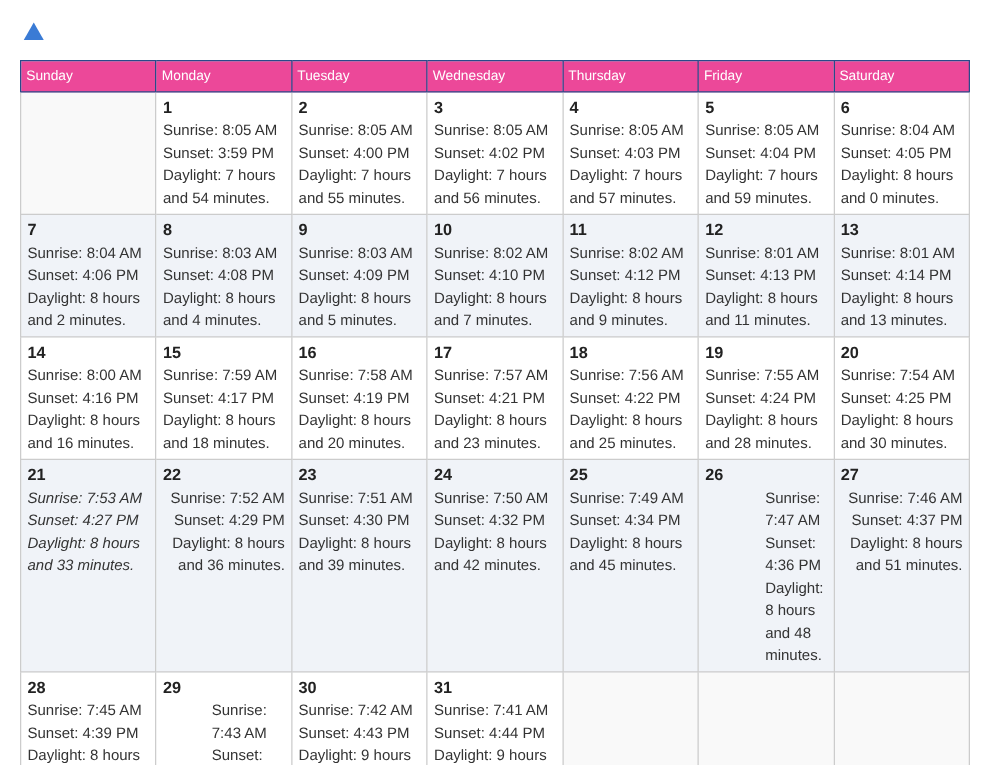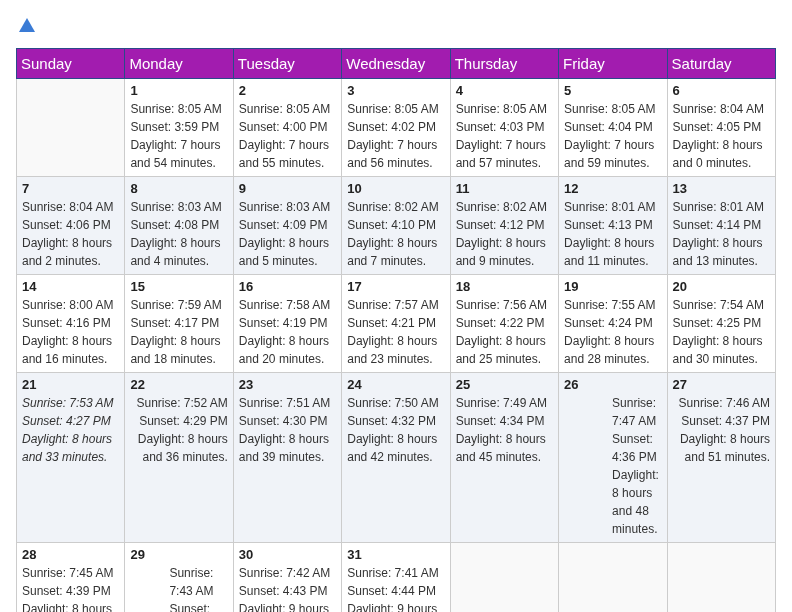--- a/index.html
+++ b/index.html
@@ -42,25 +42,25 @@
       font-size: 16px;
       color: #444;
       font-weight: normal;
     }
     .calendar {
       width: 100%;
       border-collapse: collapse;
       font-size: 11px;
     }
     .calendar th {
-      background: #a21caf;
+      background: #ec4899;
       color: #fff;
       padding: 6px 4px;
       text-align: left;
-      font-size: 15px;
+      font-size: 11px;
       font-weight: normal;
       border: 1px solid #2a4a8a;
     }
     .calendar td {
       border: 1px solid #ccc;
       padding: 4px 5px;
       vertical-align: top;
       background: #fff;
       min-height: 80px;
       width: calc(100% / 7);

